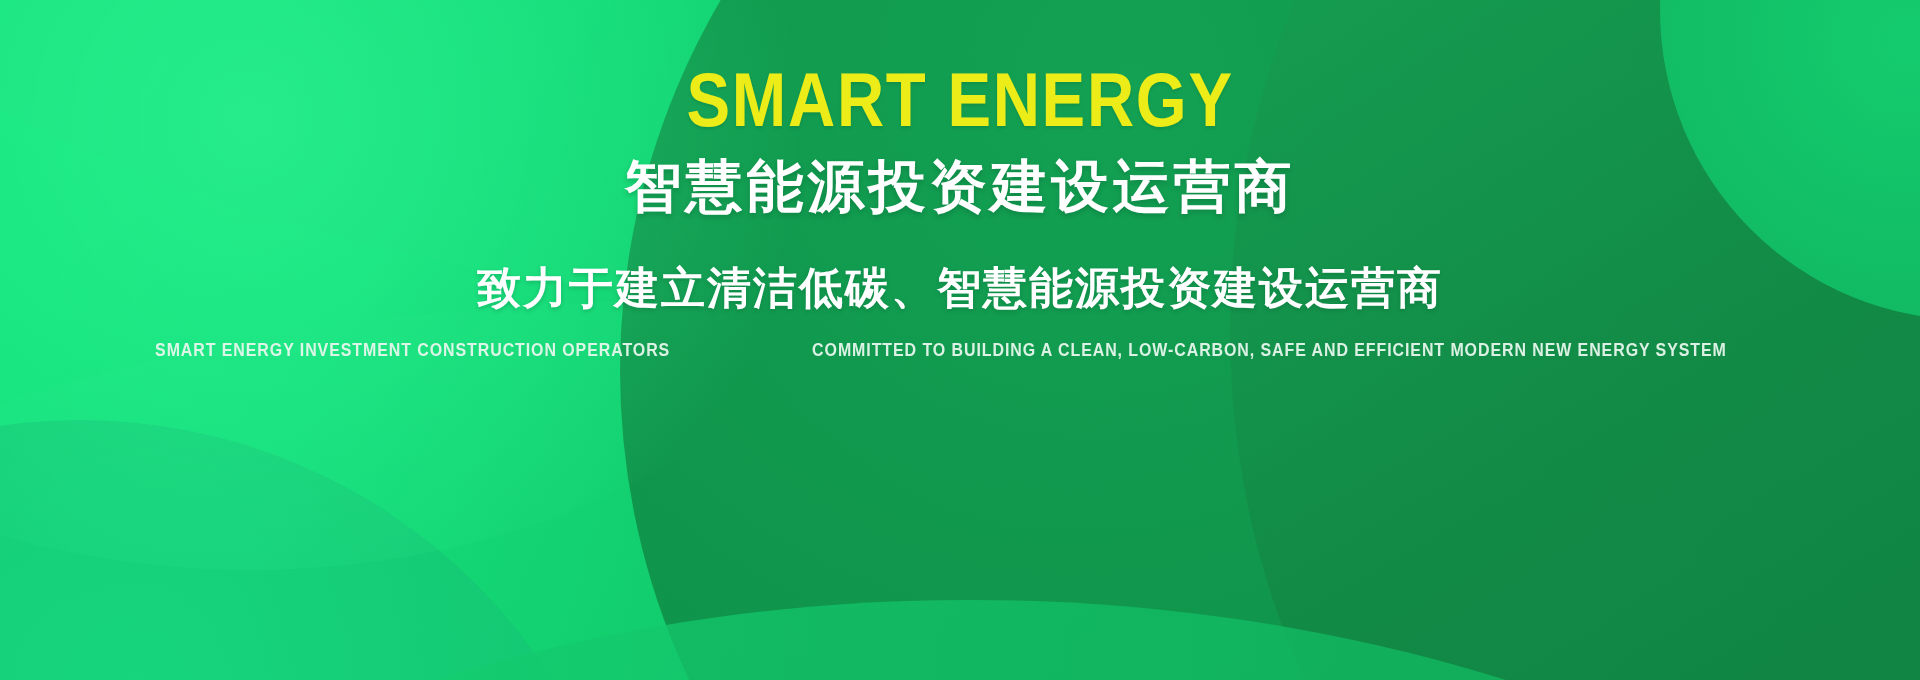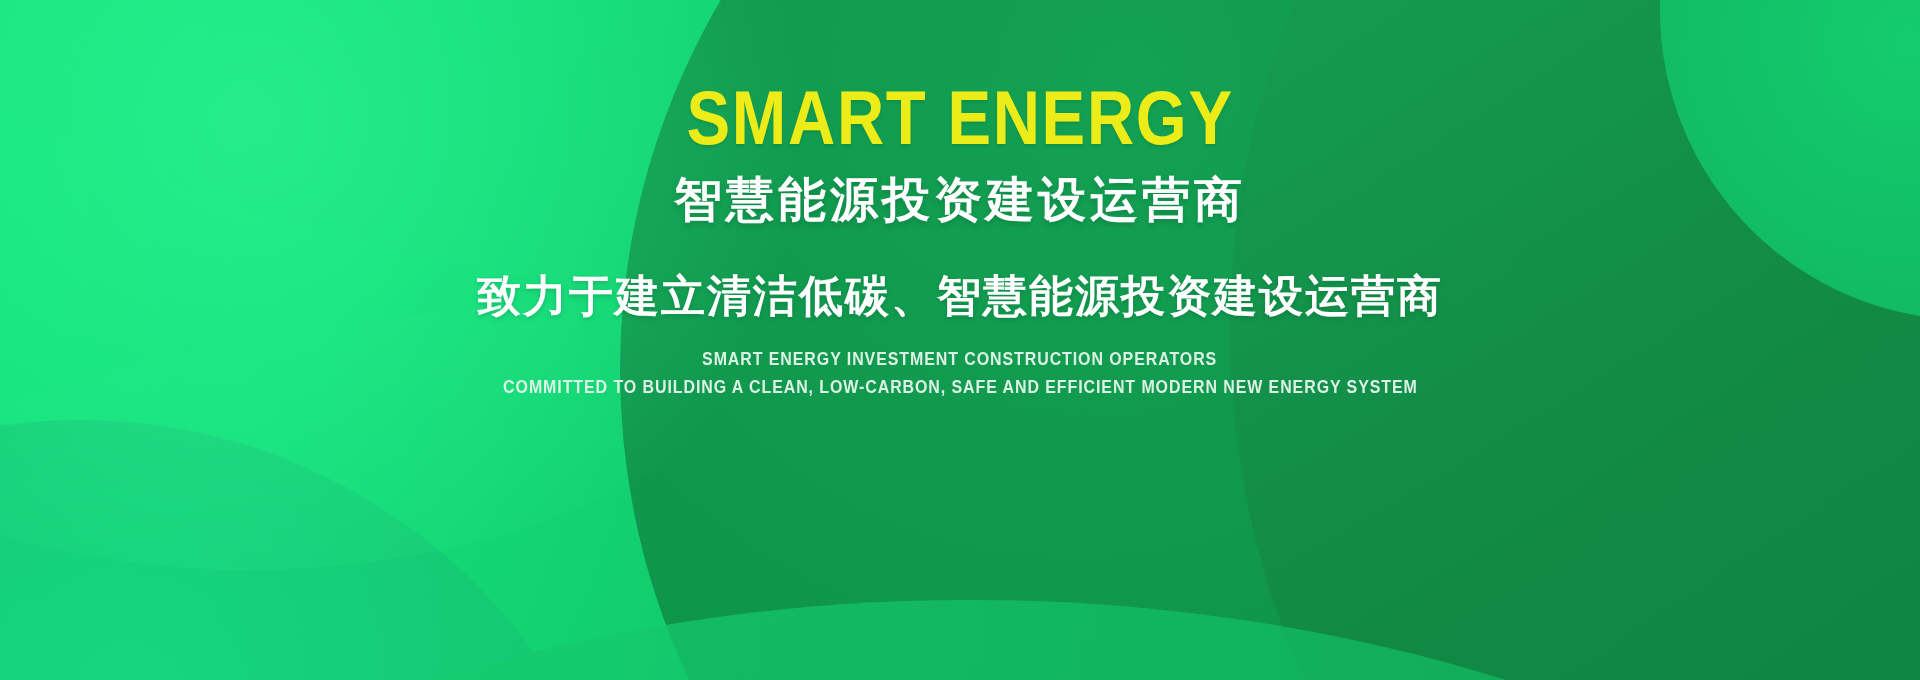--- a/index.html
+++ b/index.html
@@ -91,40 +91,40 @@
   
   .content {
     position:relative;
     z-index:5;
     width:100%;
     height:100%;
     display:flex;
     flex-direction:column;
     align-items:center;
     justify-content:flex-start;
-    padding-top:80px;
+    padding-top:62px;
     text-align:center;
   }
 
   .title-en {
     font-family:"Liberation Sans","DejaVu Sans",sans-serif;
     font-size:76px;
     font-weight:bold;
     letter-spacing:2px;
     line-height:1;
     color:#ecec18;
     transform:scaleX(.86);
     transform-origin:center;
     text-shadow:0 2px 3px rgba(0,80,40,.18);
   }
 
   .title-cn {
     margin-top:18px;
     font-family:"Liberation Sans","DejaVu Sans",sans-serif;
-    font-size:48px;
+    font-size:57px;
     font-weight:bold;
     letter-spacing:4px;
     line-height:1.08;
     color:#ffffff;
     text-shadow:0 3px 5px rgba(0,70,35,.25);
   }
 
   .subtitle-cn {
     margin-top:44px;
     font-family:"Liberation Sans","DejaVu Sans",sans-serif;
@@ -132,21 +132,21 @@
     font-weight:bold;
     letter-spacing:2px;
     line-height:1.2;
     color:#ffffff;
     text-shadow:0 2px 4px rgba(0,70,35,.22);
   }
 
   .tagline-group {
     margin-top:24px;
     display:flex;
-    flex-direction:column;
+    flex-direction:row;
     align-items:center;
     gap:5px;
   }
 
   .tagline {
     font-family:"Liberation Sans","DejaVu Sans",sans-serif;
     font-size:19px;
     font-weight:bold;
     letter-spacing:1.1px;
     line-height:1.25;

